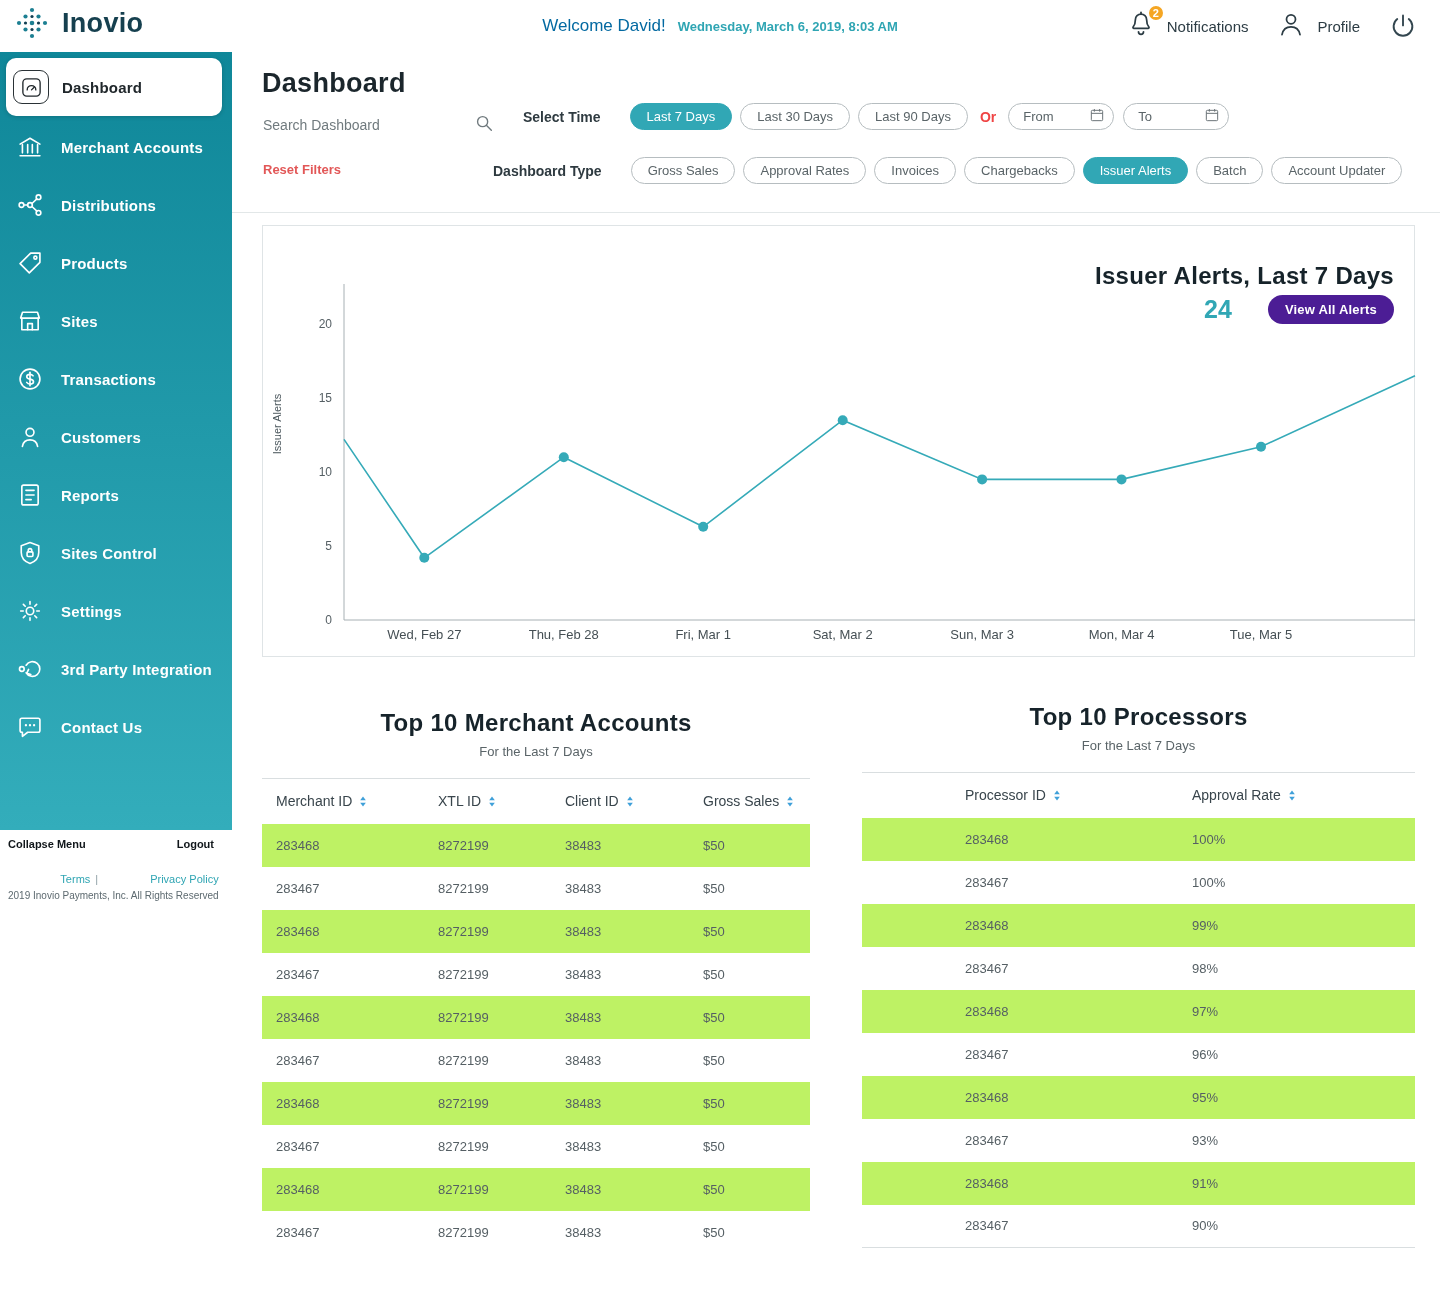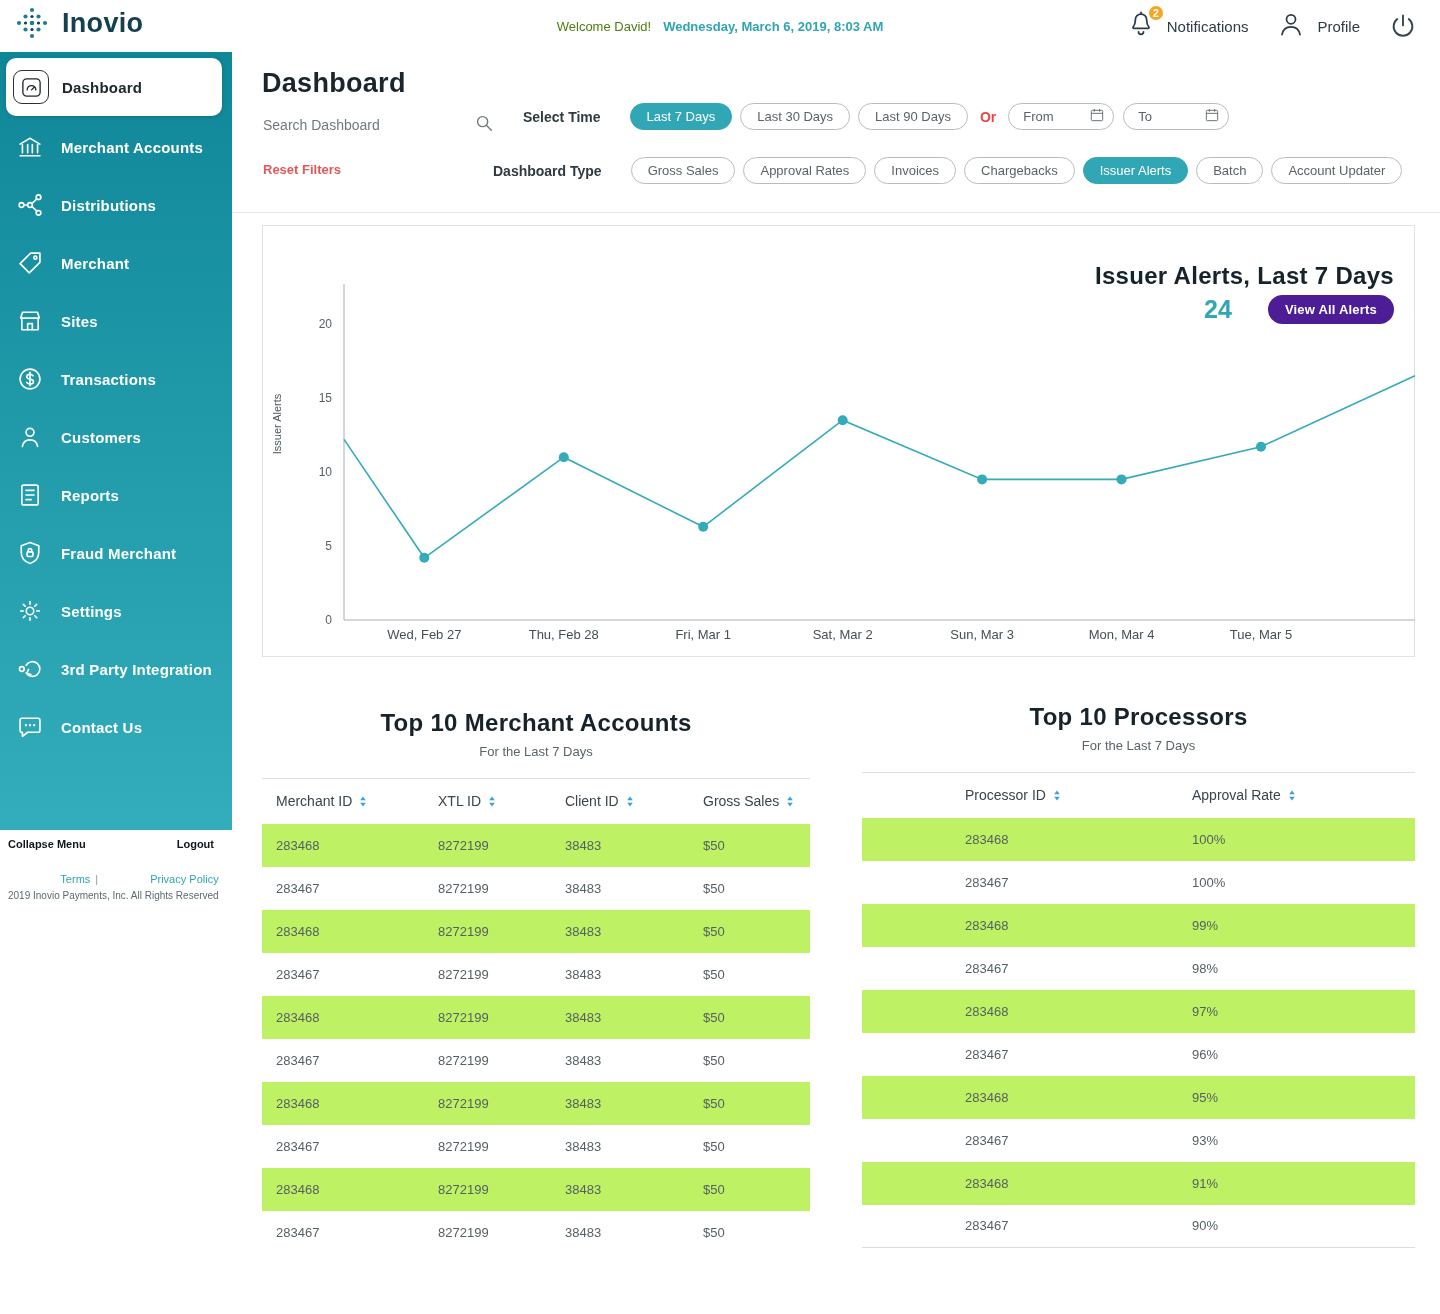--- a/index.html
+++ b/index.html
@@ -6,21 +6,21 @@
   html,body { width: 1440px; height: 1314px; }
   body { position: relative; font-family: "Liberation Sans", sans-serif; background: #ffffff; overflow: hidden; }
   button { font-family: inherit; cursor: pointer; }
 
   
   .topbar { position: absolute; left:0; top:0; width:1440px; height:52px; background:#fff; z-index:5; }
   .brand { position:absolute; left:10px; top:6px; display:flex; align-items:center; gap:8px; }
   .brand-mark svg { width:44px; height:34px; display:block; }
   .brand-name { font-size:27px; font-weight:700; color:#16404f; letter-spacing:.3px; }
   .top-center { position:absolute; left:50%; top:0; transform:translateX(-50%); height:52px; display:flex; align-items:center; gap:12px; white-space:nowrap; }
-  .welcome { font-size:13px; color:#4d7c0f; }
+  .welcome { font-size:17px; color:#0369a1; }
   .datetime { font-size:13px; font-weight:700; color:#2fa5b3; }
   .top-right { position:absolute; right:22px; top:0; height:52px; display:flex; align-items:center; gap:28px; }
   .top-item { display:flex; align-items:center; gap:11px; color:#2c3c44; cursor:pointer; }
   .top-item svg { width:30px; height:30px; }
   .top-label { font-size:15px; color:#2c3c44; }
   .bell-wrap { position:relative; }
   .badge { position:absolute; top:-5px; right:-9px; min-width:18px; height:18px; border-radius:50%; background:#f5a623; color:#fff; font-size:11px; font-weight:700; display:flex; align-items:center; justify-content:center; border:2px solid #fff; }
   .power-btn { background:none; border:none; color:#33464f; display:flex; align-items:center; }
   .power-btn svg { width:30px; height:30px; }
 
@@ -183,21 +183,21 @@
       </span>
       <span class="side-label">Distributions</span>
     </div>
     <div class="side-item">
       <span class="side-icon">
         <svg viewBox="0 0 24 24" fill="none" stroke="currentColor" stroke-width="1.4" stroke-linecap="round" stroke-linejoin="round">
           <path d="M12.6 3.5H20.5V11.4L11.4 20.5L3.5 12.6L12.6 3.5Z"></path>
           <circle cx="16.6" cy="7.4" r="1.3"></circle>
         </svg>
       </span>
-      <span class="side-label">Merchant</span>
+      <span class="side-label">Products</span>
     </div>
     <div class="side-item">
       <span class="side-icon">
         <svg viewBox="0 0 24 24" fill="none" stroke="currentColor" stroke-width="1.4" stroke-linecap="round" stroke-linejoin="round">
           <path d="M4 9.5L5.6 4.5h12.8L20 9.5H4z"></path>
           <path d="M5 9.5V19.5h14V9.5"></path>
           <path d="M10 19.5v-5.2h4v5.2"></path>
         </svg>
       </span>
       <span class="side-label">Sites</span>
@@ -231,21 +231,21 @@
       <span class="side-label">Reports</span>
     </div>
     <div class="side-item">
       <span class="side-icon">
         <svg viewBox="0 0 24 24" fill="none" stroke="currentColor" stroke-width="1.4" stroke-linecap="round" stroke-linejoin="round">
           <path d="M12 3l7.5 2.7v5.8c0 4.6-3 7.8-7.5 9.5-4.5-1.7-7.5-4.9-7.5-9.5V5.7L12 3z"></path>
           <rect x="9.5" y="11" width="5" height="4" rx=".8"></rect>
           <path d="M10.5 11V9.8a1.5 1.5 0 0 1 3 0V11"></path>
         </svg>
       </span>
-      <span class="side-label">Fraud Merchant</span>
+      <span class="side-label">Sites Control</span>
     </div>
     <div class="side-item">
       <span class="side-icon">
         <svg viewBox="0 0 24 24" fill="none" stroke="currentColor" stroke-width="1.4" stroke-linecap="round" stroke-linejoin="round">
           <circle cx="12" cy="12" r="3.2"></circle>
           <path d="M12 4v2.2M12 17.8V20M4 12h2.2M17.8 12H20M6.3 6.3l1.6 1.6M16.1 16.1l1.6 1.6M6.3 17.7l1.6-1.6M16.1 7.9l1.6-1.6"></path>
         </svg>
       </span>
       <span class="side-label">Settings</span>
     </div>

